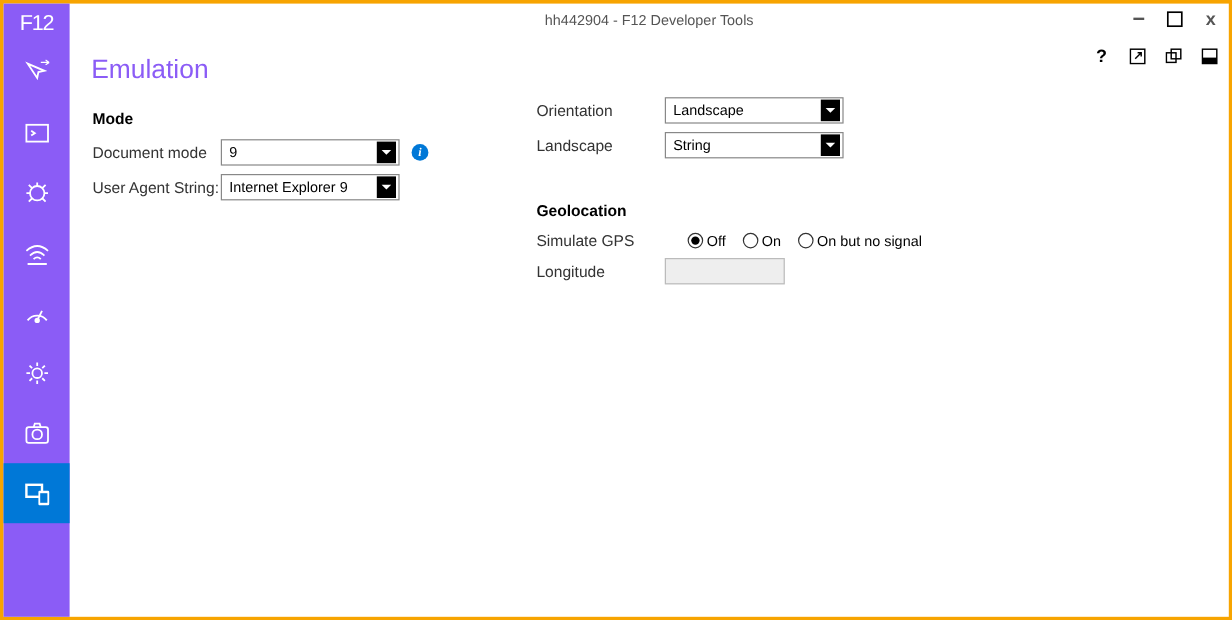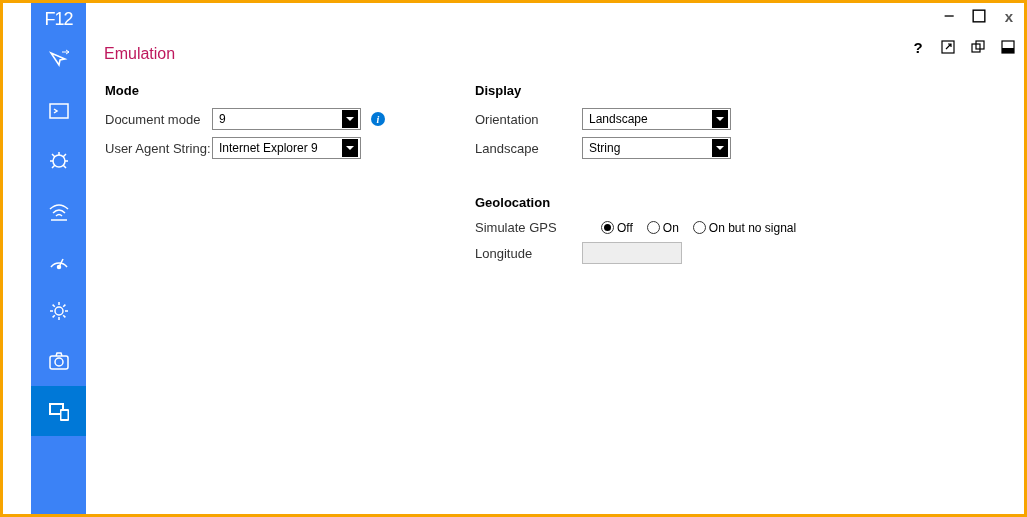--- a/index.html
+++ b/index.html
@@ -11,25 +11,24 @@
       overflow: hidden;
     }
     .window {
       position: absolute;
       top: 3px; left: 3px; right: 3px; bottom: 3px;
       background: #fff;
       display: flex;
     }
     .sidebar {
       width: 55px;
-      background: #3b82f6;
+      background: #8b5cf6;
       display: flex;
       flex-direction: column;
       align-items: flex-end;
-      margin-left: 28px;
     }
     .sidebar-logo {
       color: #fff;
       font-size: 18px;
       font-weight: 300;
       padding: 6px 0;
       width: 100%;
       text-align: center;
       letter-spacing: -1px;
     }
@@ -81,23 +80,23 @@
     .toolbar-right {
       position: absolute;
       right: 6px;
       top: 34px;
       display: flex;
       gap: 10px;
       align-items: center;
     }
     .toolbar-right .tb-btn { width: 20px; height: 20px; }
     .page-title {
-      font-size: 16px;
+      font-size: 22px;
       font-weight: 300;
-      color: #be185d;
+      color: #8b5cf6;
       padding: 14px 18px 6px;
     }
     .content {
       display: flex;
       padding: 4px 19px;
       gap: 30px;
     }
     .col { flex: 0 0 340px; }
     .col-right { flex: 0 0 360px; }
     .section-title {
@@ -233,20 +232,21 @@
           <rect x="2" y="4" width="15" height="12" fill="#fff" stroke="none"></rect>
           <rect x="4" y="6" width="11" height="8" fill="#0078d7" stroke="none"></rect>
           <rect x="13" y="10" width="9" height="12" rx="1" fill="#fff" stroke="none"></rect>
           <rect x="14.5" y="12" width="6" height="8" fill="#0078d7" stroke="none"></rect>
         </svg>
     </div>
   </div>
 
   <div class="main">
     <div class="titlebar">
+      <span class="titlebar-title">hh442904 - F12 Developer Tools</span>
       <div class="titlebar-controls">
         <span class="tb-btn" style="font-weight:bold;font-size:18px;">−</span>
         <span class="tb-btn">
             <svg viewBox="0 0 12 12">
               <rect x="1" y="1" width="10" height="10"></rect>
             </svg>
           </span>
         <span class="tb-btn" style="font-weight:bold;font-size:15px;">x</span>
       </div>
     </div>
@@ -300,21 +300,20 @@
             <span class="sel-arrow">
                 <svg viewBox="0 0 10 10">
                   <path d="M1 3 L5 7 L9 3 Z"></path>
                 </svg>
               </span>
           </div>
         </div>
       </div>
 
       <div class="col-right">
-        <div class="section-title">Display</div>
 
         <div class="row">
           <span class="row-label">Orientation</span>
           <div class="sel">
             <span>Landscape</span>
             <span class="sel-arrow">
                 <svg viewBox="0 0 10 10">
                   <path d="M1 3 L5 7 L9 3 Z"></path>
                 </svg>
               </span>

